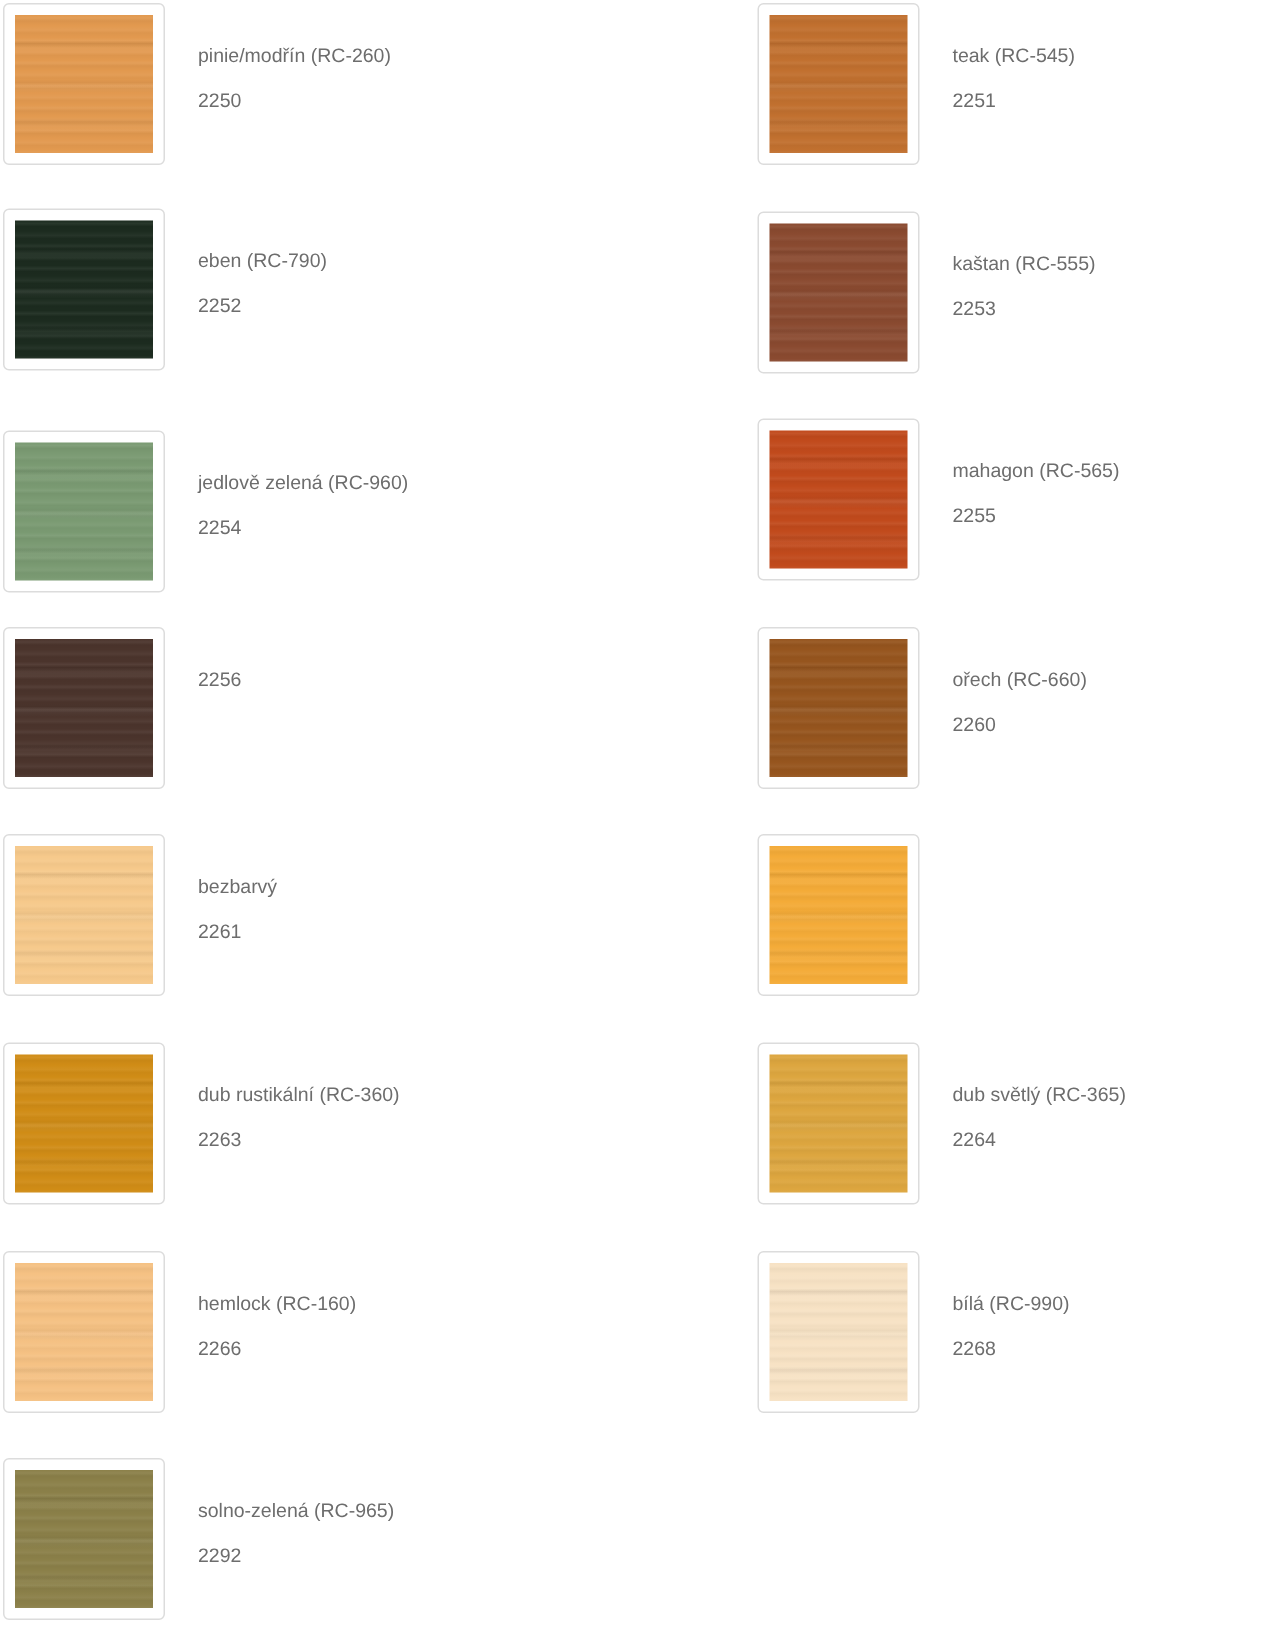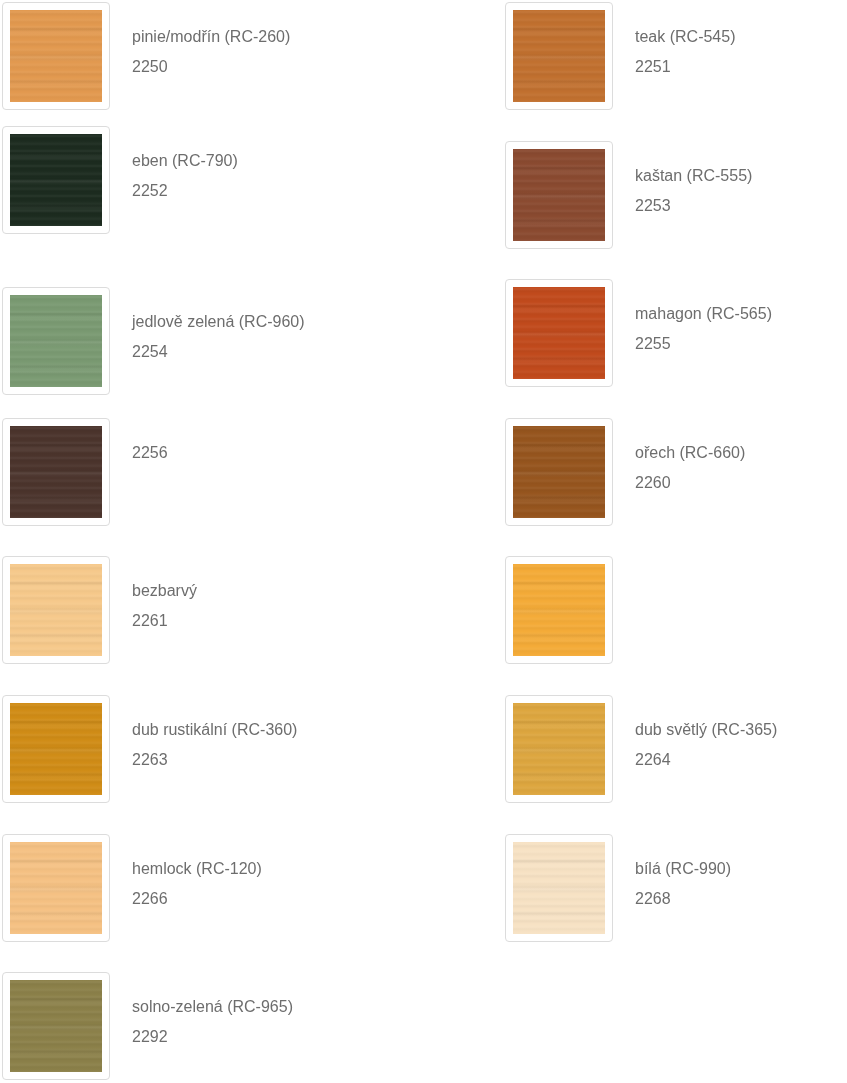--- a/index.html
+++ b/index.html
@@ -83,21 +83,21 @@
       rgba(255,255,255,0.05) 22px,
       rgba(0,0,0,0.00) 26px
     );
     pointer-events: none;
   }
 
   .swatch-text {
     padding-left: 22px;
     padding-top: 20px;
     color: #6d6d6d;
-    font-size: 16px;
+    font-size: 13px;
     line-height: 30px;
     white-space: nowrap;
   }
   .swatch-name { display: block; }
   .swatch-code { display: block; }
 </style>
 </head>
 <body>
 
 <div id="swatch-grid">
@@ -112,21 +112,21 @@
     </div>
     <div class="swatch-item col-right" style="top: 2px;">
       <div class="swatch-card">
         <div class="swatch-fill" style="background-color: rgb(193, 112, 47);"></div>
       </div>
       <div class="swatch-text">
         <span class="swatch-name">teak (RC-545)</span>
         <span class="swatch-code">2251</span>
       </div>
     </div>
-    <div class="swatch-item col-left" style="top: 126px;">
+    <div class="swatch-item col-left" style="top: 139px;">
       <div class="swatch-card">
         <div class="swatch-fill" style="background-color: rgb(28, 43, 31);"></div>
       </div>
       <div class="swatch-text">
         <span class="swatch-name">eben (RC-790)</span>
         <span class="swatch-code">2252</span>
       </div>
     </div>
     <div class="swatch-item col-right" style="top: 140.6px;">
       <div class="swatch-card">
@@ -202,21 +202,21 @@
       <div class="swatch-text">
         <span class="swatch-name">dub světlý (RC-365)</span>
         <span class="swatch-code">2264</span>
       </div>
     </div>
     <div class="swatch-item col-left" style="top: 833.6px;">
       <div class="swatch-card">
         <div class="swatch-fill" style="background-color: rgb(245, 193, 131);"></div>
       </div>
       <div class="swatch-text">
-        <span class="swatch-name">hemlock (RC-120)</span>
+        <span class="swatch-name">hemlock (RC-160)</span>
         <span class="swatch-code">2266</span>
       </div>
     </div>
     <div class="swatch-item col-right" style="top: 833.6px;">
       <div class="swatch-card">
         <div class="swatch-fill" style="background-color: rgb(247, 226, 196);"></div>
       </div>
       <div class="swatch-text">
         <span class="swatch-name">bílá (RC-990)</span>
         <span class="swatch-code">2268</span>

